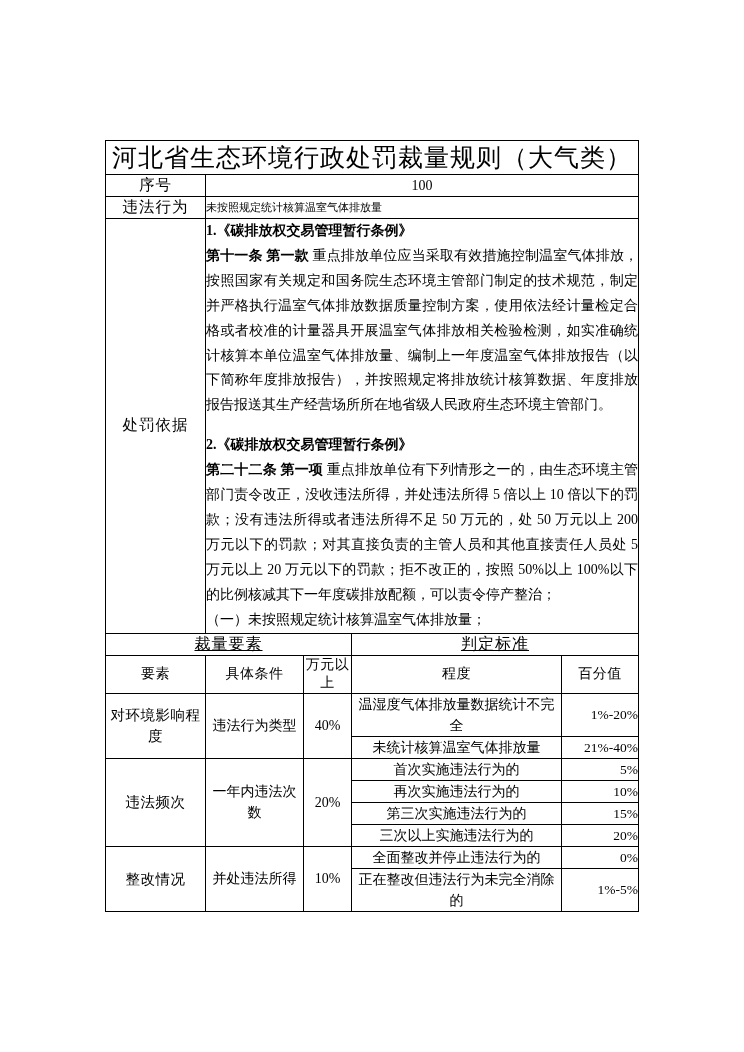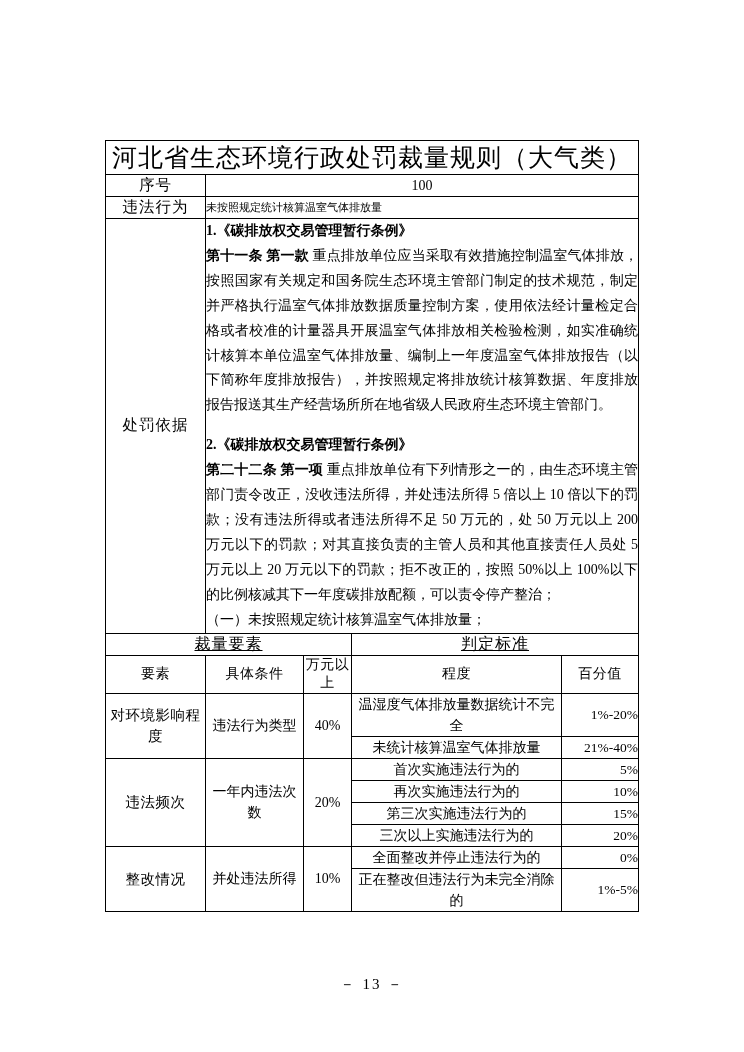--- a/index.html
+++ b/index.html
@@ -249,15 +249,14 @@
         <td class="crit-degree">全面整改并停止违法行为的</td>
         <td class="crit-pct">0%</td>
       </tr>
       <tr>
         <td class="crit-degree">正在整改但违法行为未完全消除的</td>
         <td class="crit-pct">1%-5%</td>
       </tr>
     </tbody>
   </table>
 
-  <div class="page-number">－ 13 －</div>
 
 </div>
 
 </body></html>

